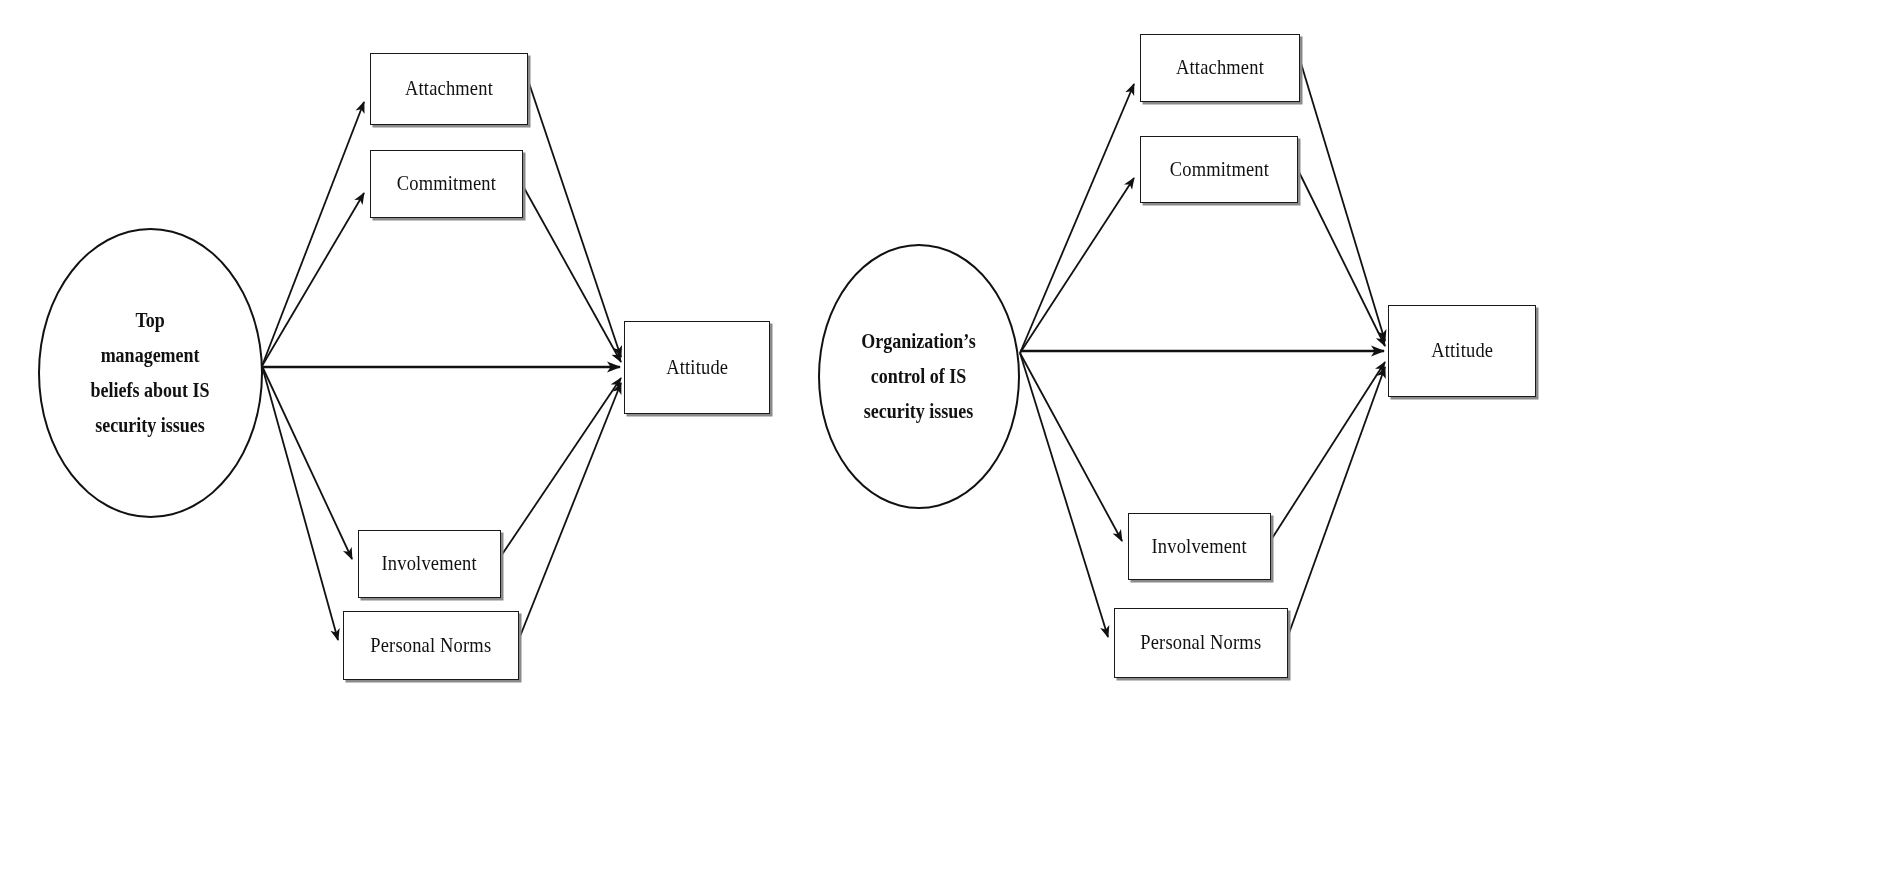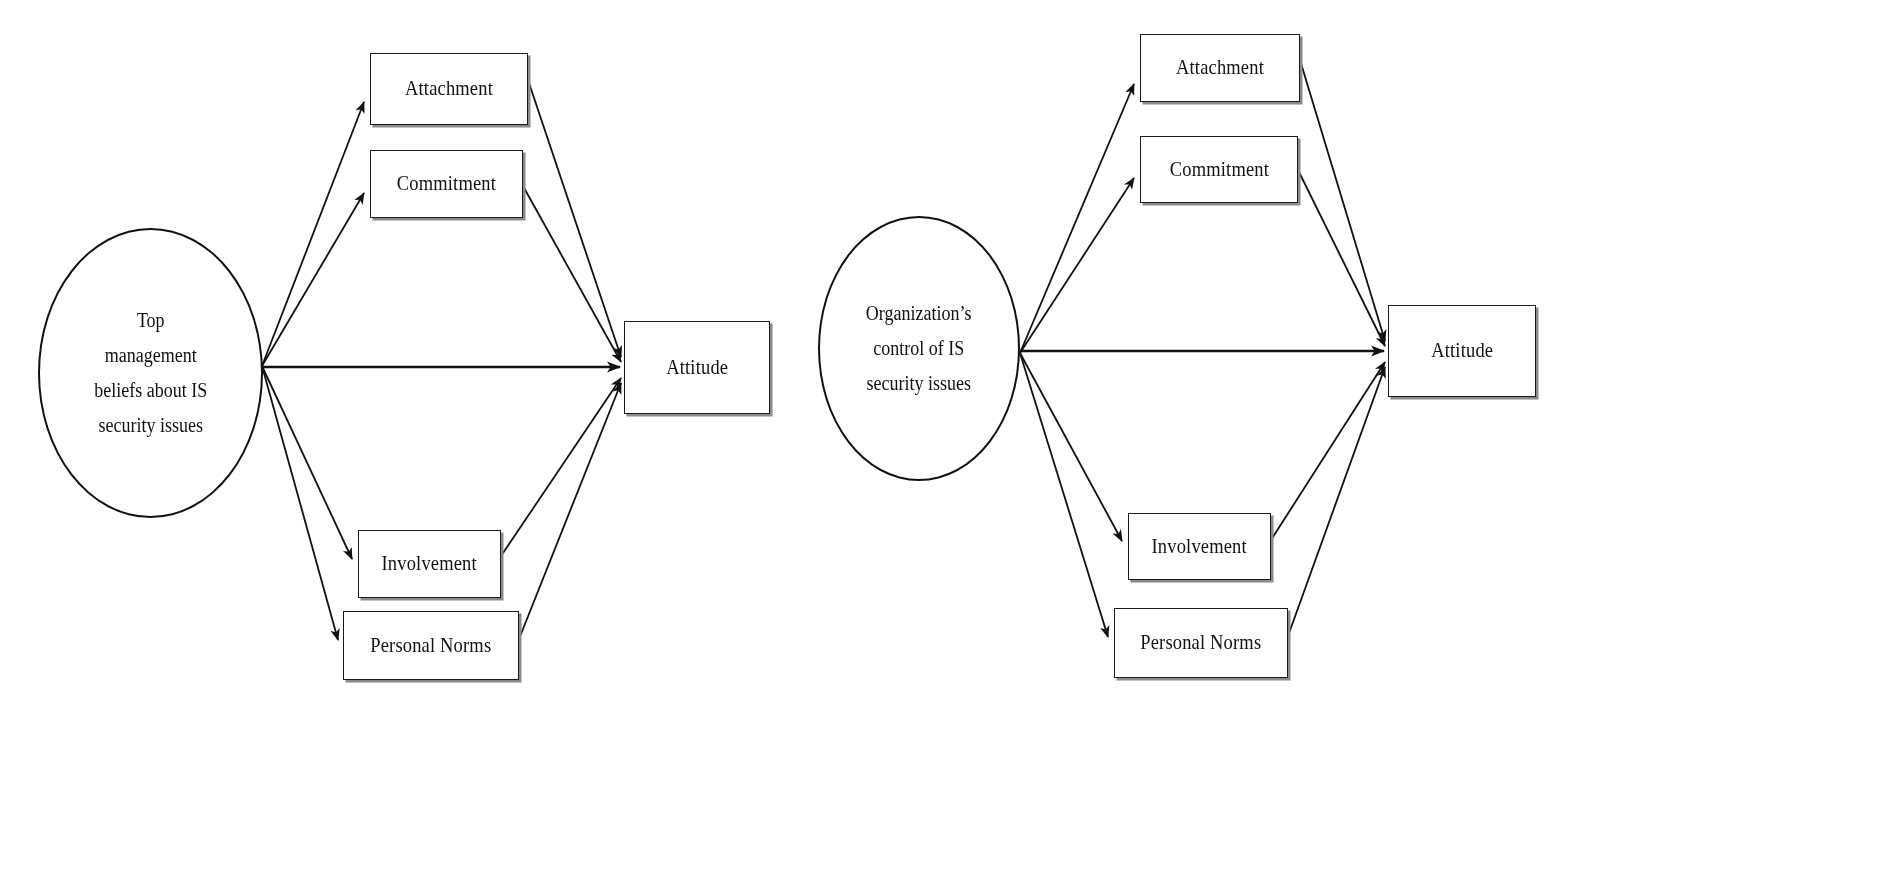--- a/index.html
+++ b/index.html
@@ -64,20 +64,21 @@
   .ellipse {
     position: absolute;
     box-sizing: border-box;
     background: #ffffff;
     border: 2px solid #111111;
     border-radius: 50%;
     display: flex;
     align-items: center;
     justify-content: center;
     text-align: center;
+    font-weight: bold;
   }
   .ellipse .ellipse-label {
     font-family: "Liberation Serif", "DejaVu Serif", serif;
     font-size: 20px;
     color: #111111;
     line-height: 1.75;
     padding: 0 14px;
     transform: scaleX(0.9);
   }
 </style>
@@ -148,21 +149,21 @@
     </div>
 
     <div class="box" style="left:343px; top:611px; width:176px; height:69px;">
       <span class="box-label">Personal Norms</span>
     </div>
 
     <div class="box" style="left:624px; top:321px; width:146px; height:93px;">
       <span class="box-label">Attitude</span>
     </div>
 
-    <div class="ellipse" style="left:818px; top:216px; width:202px; height:265px;">
+    <div class="ellipse" style="left:818px; top:244px; width:202px; height:265px;">
       <div class="ellipse-label">
         <div>Organization’s</div>
         <div>control of IS</div>
         <div>security issues</div>
       </div>
     </div>
 
     <div class="box" style="left:1140px; top:34px; width:160px; height:68px;">
       <span class="box-label">Attachment</span>
     </div>

